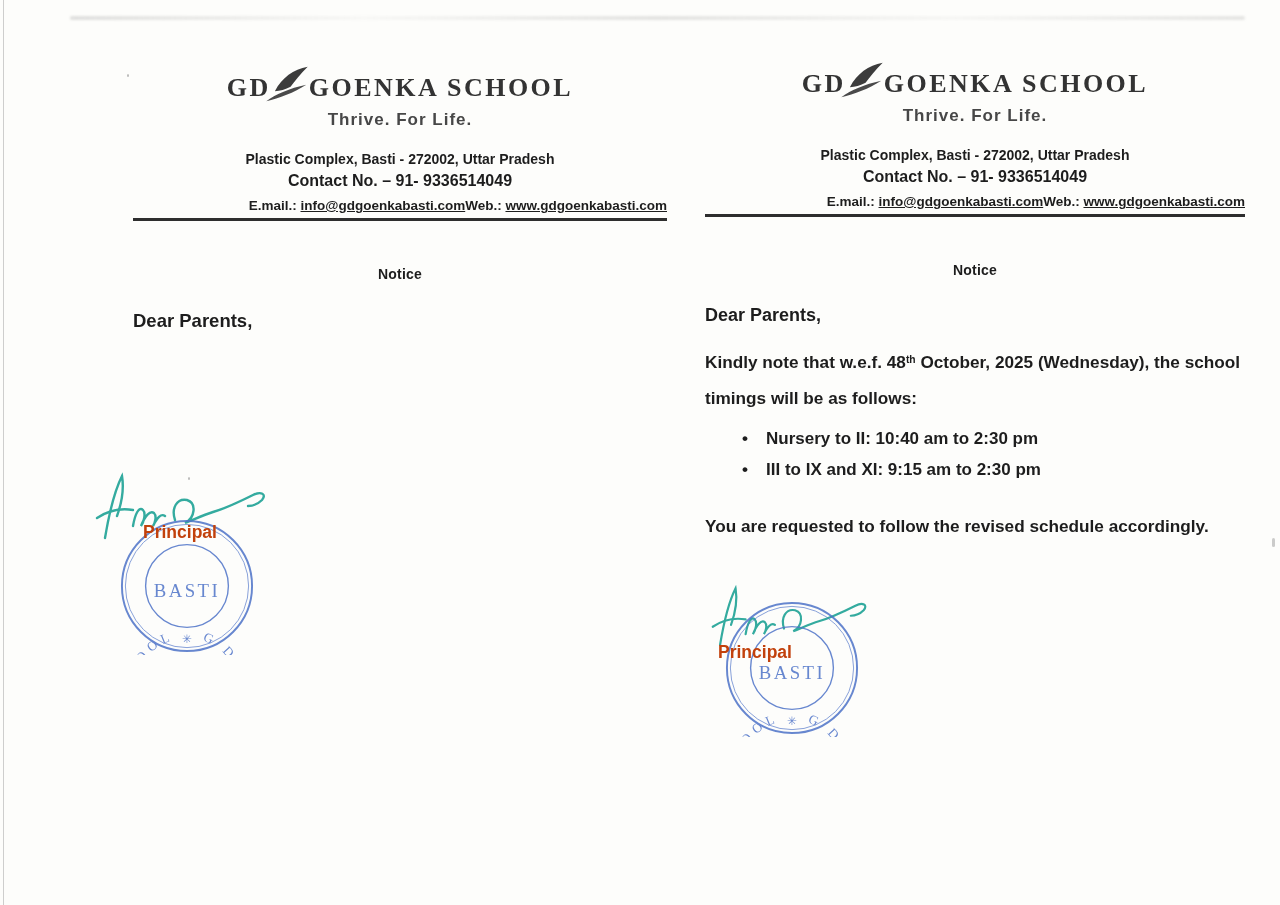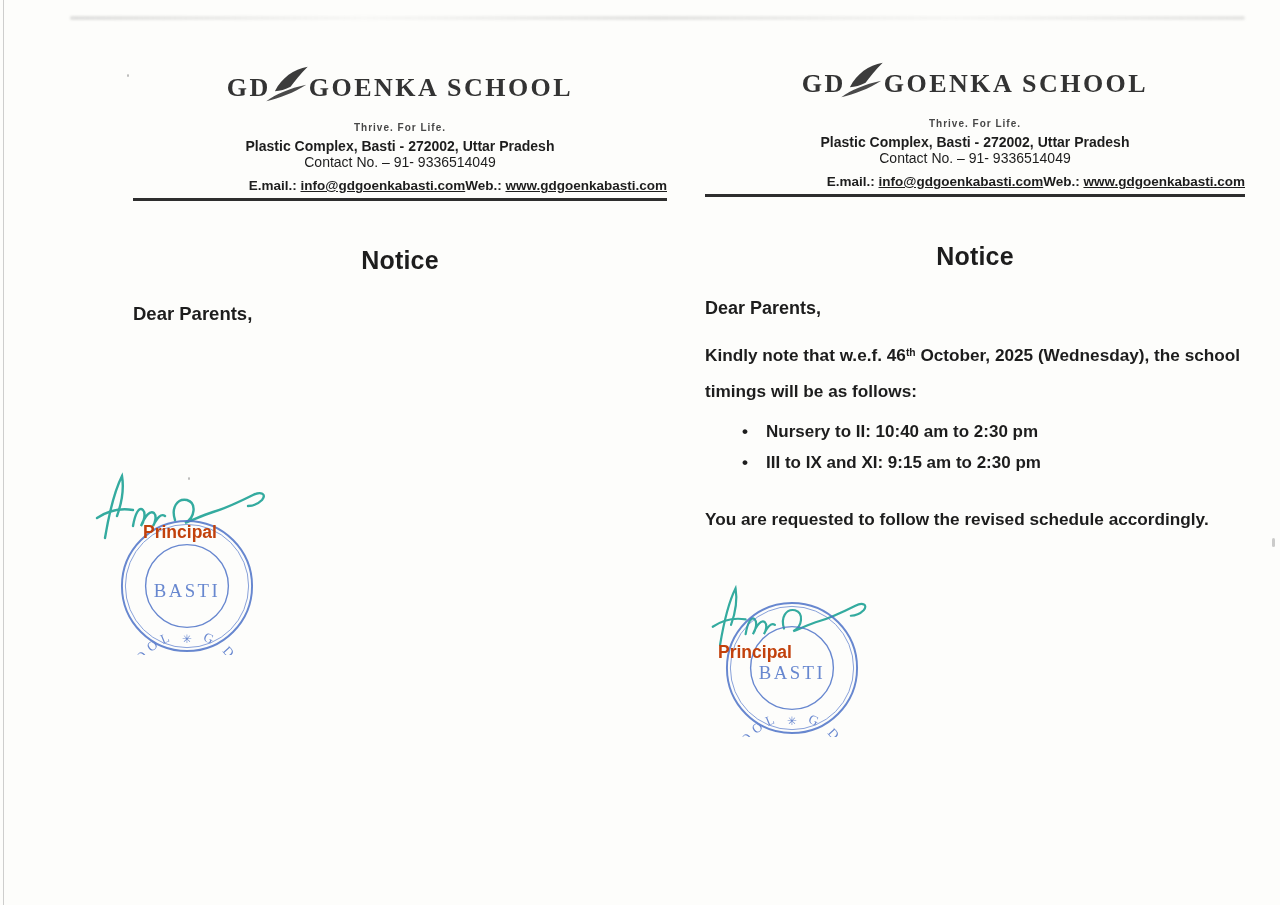--- a/index.html
+++ b/index.html
@@ -27,28 +27,28 @@
   #notice-left  { left:133px; top:62px; width:534px; }
   #notice-right { left:705px; top:58px; width:540px; }
 
   .hdr { text-align:center; }
   .logo-row { display:flex; align-items:center; justify-content:center; height:34px; margin-top:9px; }
   .logo-txt {
     font-family:"Liberation Serif", serif; font-weight:bold; font-size:26px;
     letter-spacing:2.5px; color:#333; white-space:nowrap;
   }
   .bird { width:50px; height:38px; margin:0 -3px 8px -9px; flex:0 0 auto; }
-  .tagline { font-size:10px; font-weight:bold; color:#474747; letter-spacing:1px; margin-top:17px; }
-  .addr    { font-size:14px; font-weight:bold; margin-top:5px; }
-  .contact { font-size:14px; font-weight:normal; }
+  .tagline { font-size:17px; font-weight:bold; color:#474747; letter-spacing:1px; margin-top:5px; }
+  .addr    { font-size:14px; font-weight:bold; margin-top:21px; }
+  .contact { font-size:16px; font-weight:bold; margin-top:5px; }
   .mailrow { display:flex; justify-content:flex-end; font-size:13.5px; font-weight:bold; margin-top:8px; }
   .u { text-decoration:underline; }
   .rule { height:2.5px; background:#2e2e2e; margin-top:5px; }
 
-  .title  { text-align:center; font-size:25px; font-weight:bold; margin-top:45px; letter-spacing:.2px; }
+  .title  { text-align:center; font-size:14px; font-weight:bold; margin-top:45px; letter-spacing:.2px; }
   .salut  { font-size:18.5px; font-weight:bold; margin-top:28px; }
   #notice-right .salut { font-size:18px; margin-top:27px; }
   .para   { font-size:18.5px; font-weight:bold; line-height:1.82; margin-top:22px; }
   .para-r { font-size:17.2px; font-weight:bold; line-height:2.1; margin-top:18px; }
   .bullets { margin-top:13px; }
   .bullet  { display:flex; align-items:baseline; font-size:17px; font-weight:bold; margin-bottom:11px; }
   .bullet .dot { margin-left:37px; width:24px; font-size:17px; }
   .closing { font-size:17.2px; font-weight:bold; line-height:2.1; margin-top:28px; }
   sup { font-size:.6em; vertical-align:baseline; position:relative; top:-.45em; }
 
@@ -116,21 +116,21 @@
       <div class="contact">Contact No. – 91- 9336514049</div>
       <div class="mailrow">
         <span><span>E.mail.:</span> <span class="u">info@gdgoenkabasti.com</span></span>
         <span><span>Web.:</span> <span class="u">www.gdgoenkabasti.com</span></span>
       </div>
       <div class="rule"></div>
     </div>
 
     <div class="title">Notice</div>
     <div class="salut">Dear Parents,</div>
-    <div class="para-r"><span>Kindly note that w.e.f. 46</span><sup>th</sup><span> October, 2025 (Wednesday), the school timings will be as follows:</span></div>
+    <div class="para-r"><span>Kindly note that w.e.f. 48</span><sup>th</sup><span> October, 2025 (Wednesday), the school timings will be as follows:</span></div>
 
     <div class="bullets">
       <div class="bullet">
         <span class="dot">•</span>
         <span>Nursery to II: 10:40 am to 2:30 pm</span>
       </div>
       <div class="bullet">
         <span class="dot">•</span>
         <span>III to IX and XI: 9:15 am to 2:30 pm</span>
       </div>

